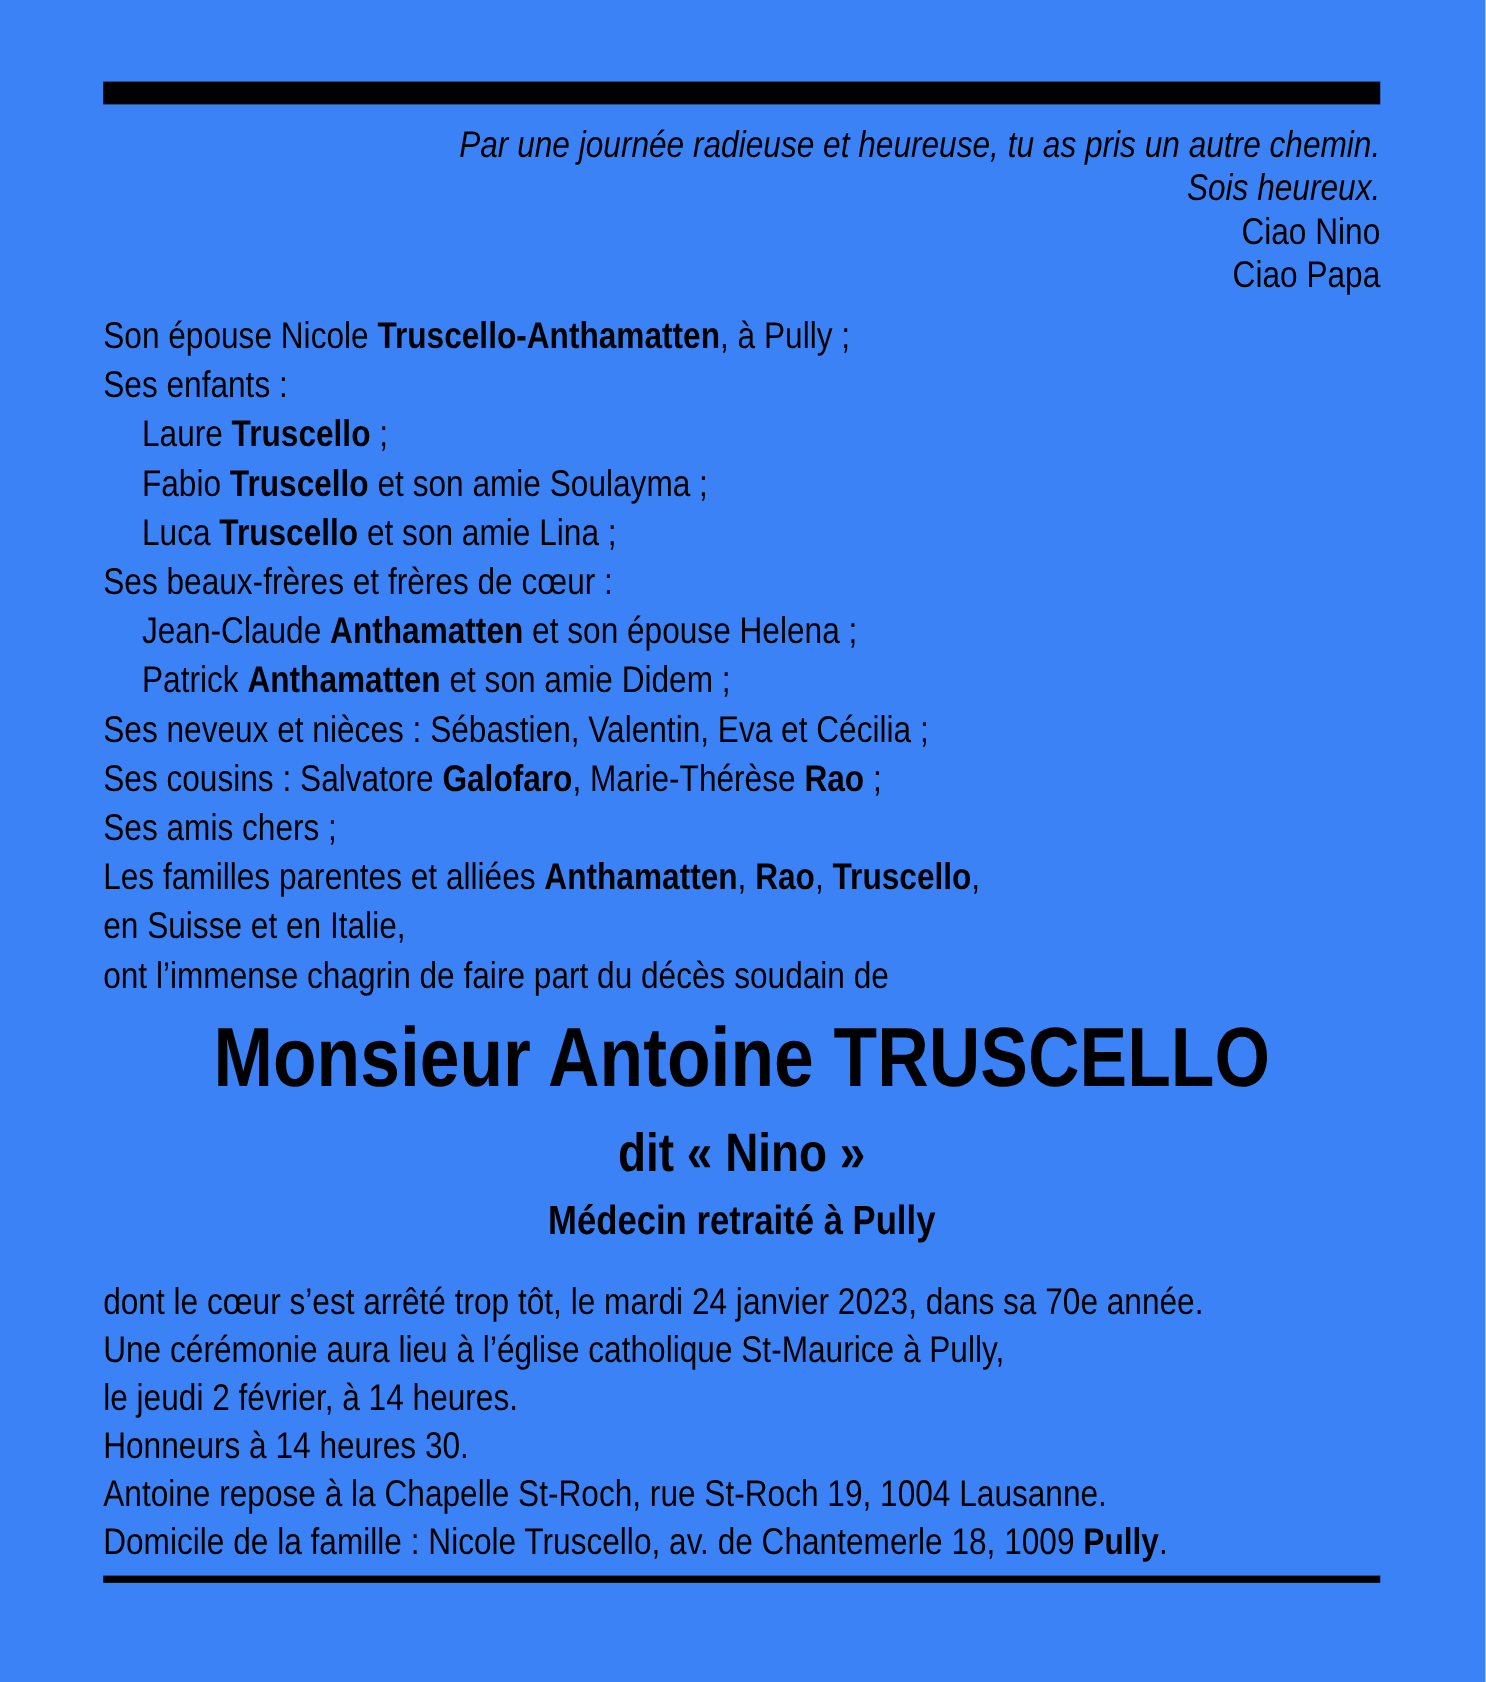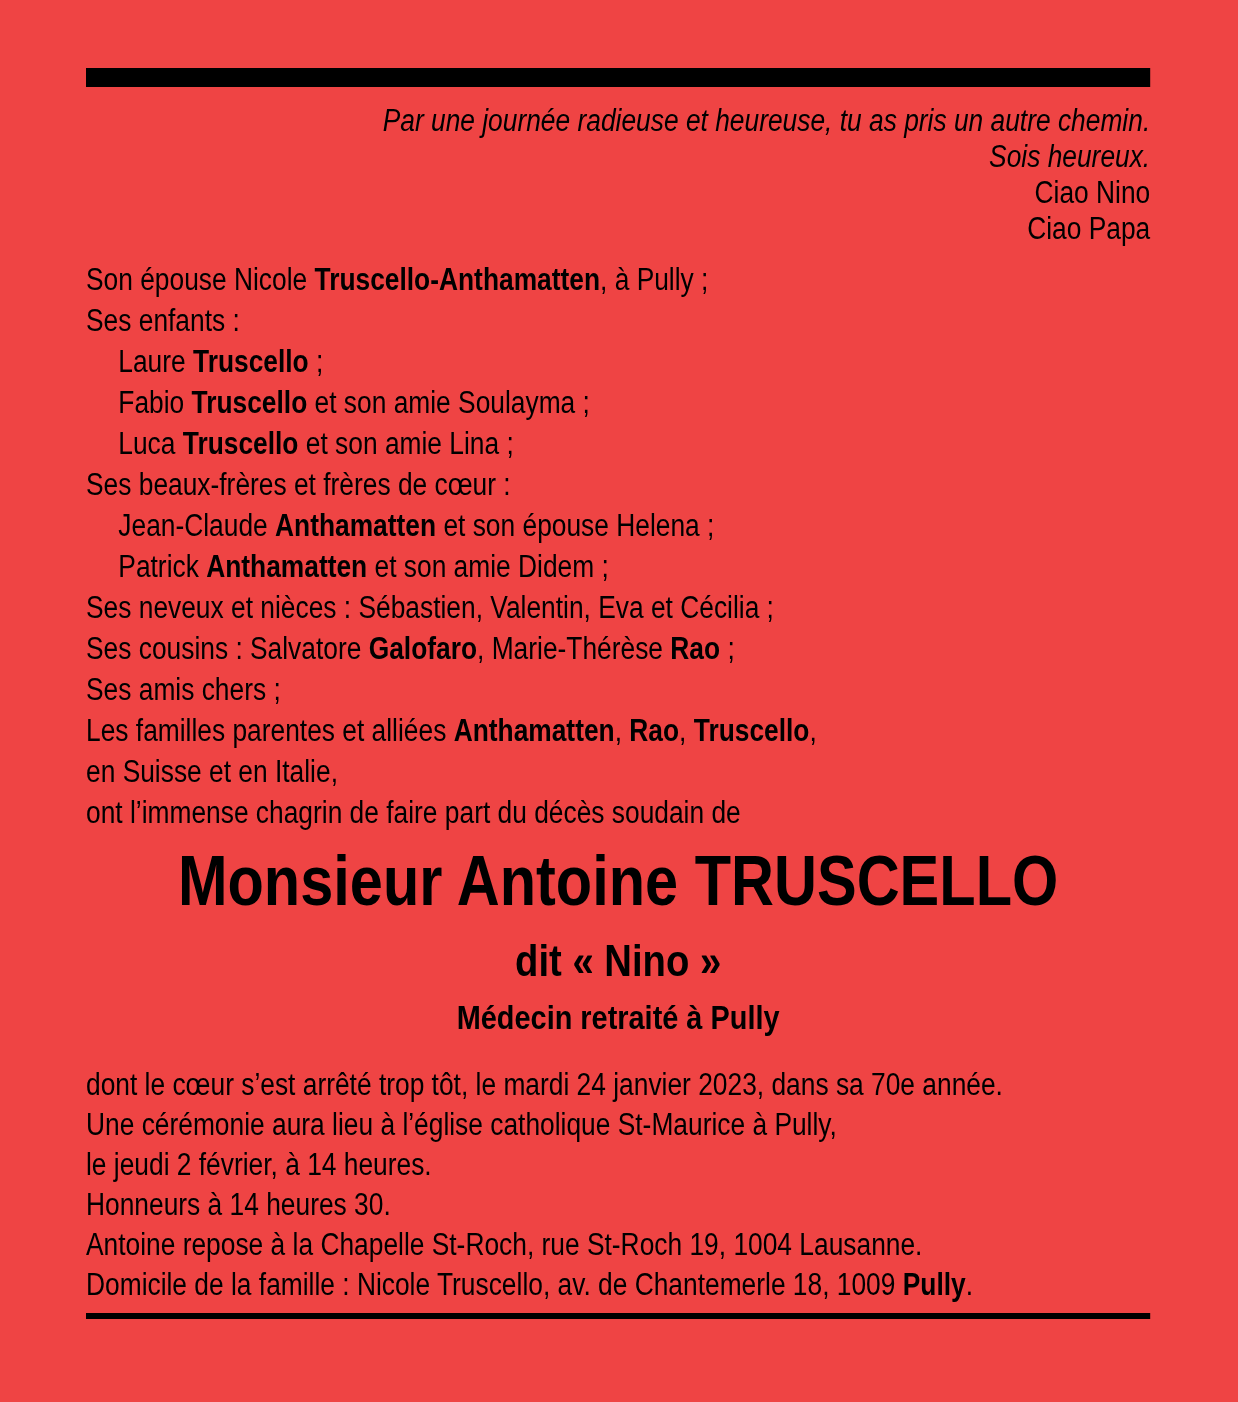--- a/index.html
+++ b/index.html
@@ -7,21 +7,21 @@
   body {
     width: 1238px;
     height: 1402px;
     font-family: "Liberation Sans", sans-serif;
     color: #000000;
   }
   .page {
     position: relative;
     width: 1238px;
     height: 1402px;
-    background: #ef4444;
+    background: #3b82f6;
     overflow: hidden;
   }
   
   .content {
     position: absolute;
     left: 86px;
     top: 0;
     width: 1252px;
     transform: scaleX(0.85);
     transform-origin: 0 0;

